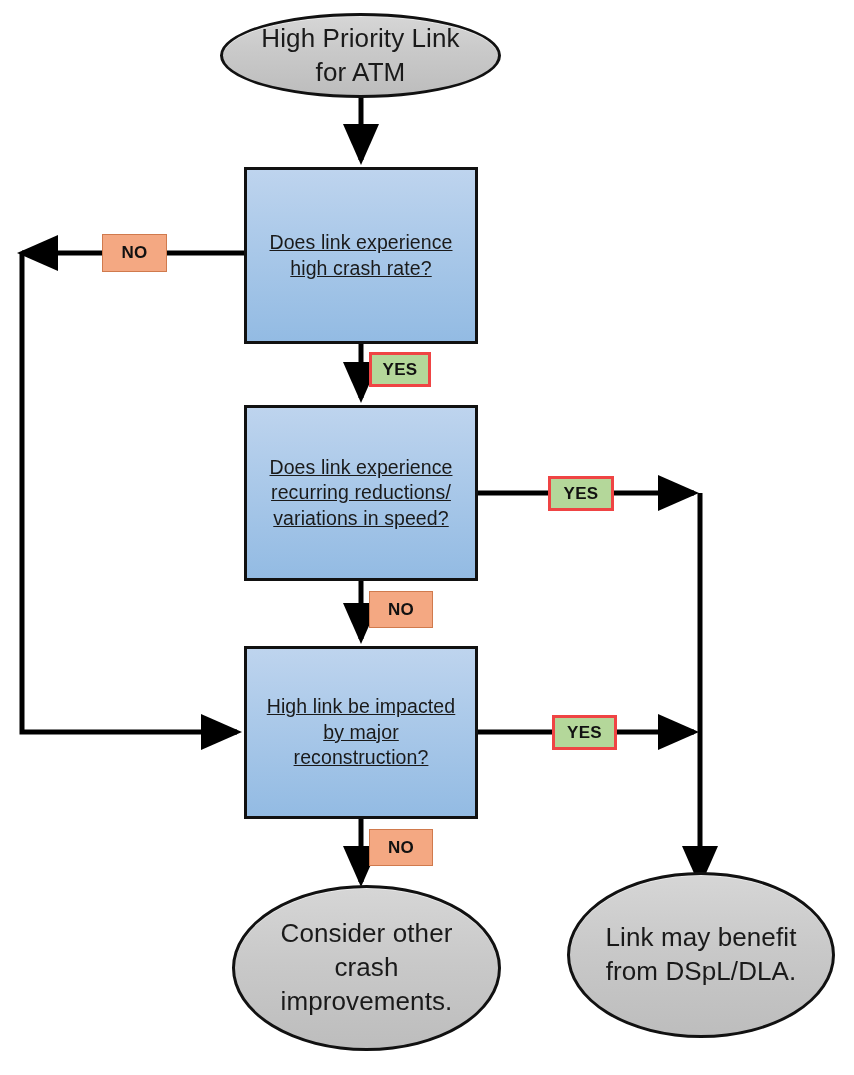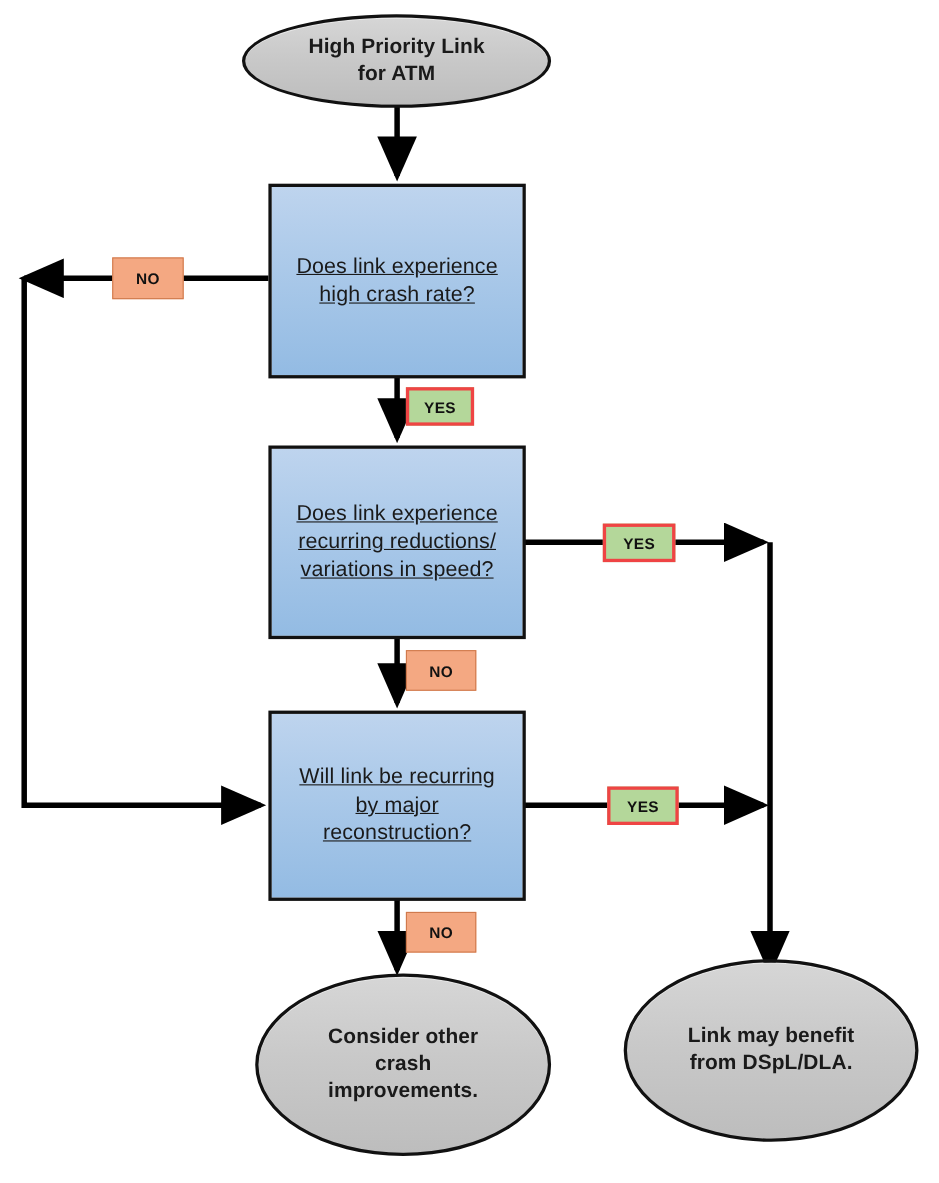--- a/index.html
+++ b/index.html
@@ -37,35 +37,35 @@
     color:#1a1a1a;
     letter-spacing:.1px;
   }
   
   .terminator{
     border-radius:50%;
     border:3px solid #111111;
     background:linear-gradient(180deg,#d6d6d6 0%,#c9c9c9 45%,#bdbdbd 100%);
     box-shadow:inset 0 1px 0 rgba(255,255,255,.45);
   }
-  .terminator .node-text{font-size:19px;font-weight:bold;}
+  .terminator .node-text{font-size:26px;}
   
   .process{
     border:3px solid #111111;
     background:linear-gradient(180deg,#bed4ee 0%,#aecbea 35%,#93bbe3 100%);
   }
   .process .node-text{font-size:19.5px;text-decoration:underline;}
   
   .edge-label{
     position:absolute;
     box-sizing:border-box;
     display:flex;
     align-items:center;
     justify-content:center;
-    font-size:14px;
+    font-size:17px;
     font-weight:bold;
     color:#111111;
     letter-spacing:.3px;
     z-index:3;
   }
   .label-no{
     background:#f4a882;
     border:1px solid #d07a4d;
   }
   .label-yes{
@@ -113,21 +113,21 @@
 high crash rate?</span>
   </div>
 
   <div class="node process" style="left:244px; top:405px; width:234px; height:176px;">
     <span class="node-text">Does link experience
 recurring reductions/
 variations in speed?</span>
   </div>
 
   <div class="node process" style="left:244px; top:646px; width:234px; height:173px;">
-    <span class="node-text">Will link be recurring
+    <span class="node-text">High link be impacted
 by major
 reconstruction?</span>
   </div>
 
   <div class="node terminator" style="left:232px; top:885px; width:269px; height:166px;">
     <span class="node-text">Consider other
 crash
 improvements.</span>
   </div>
 

